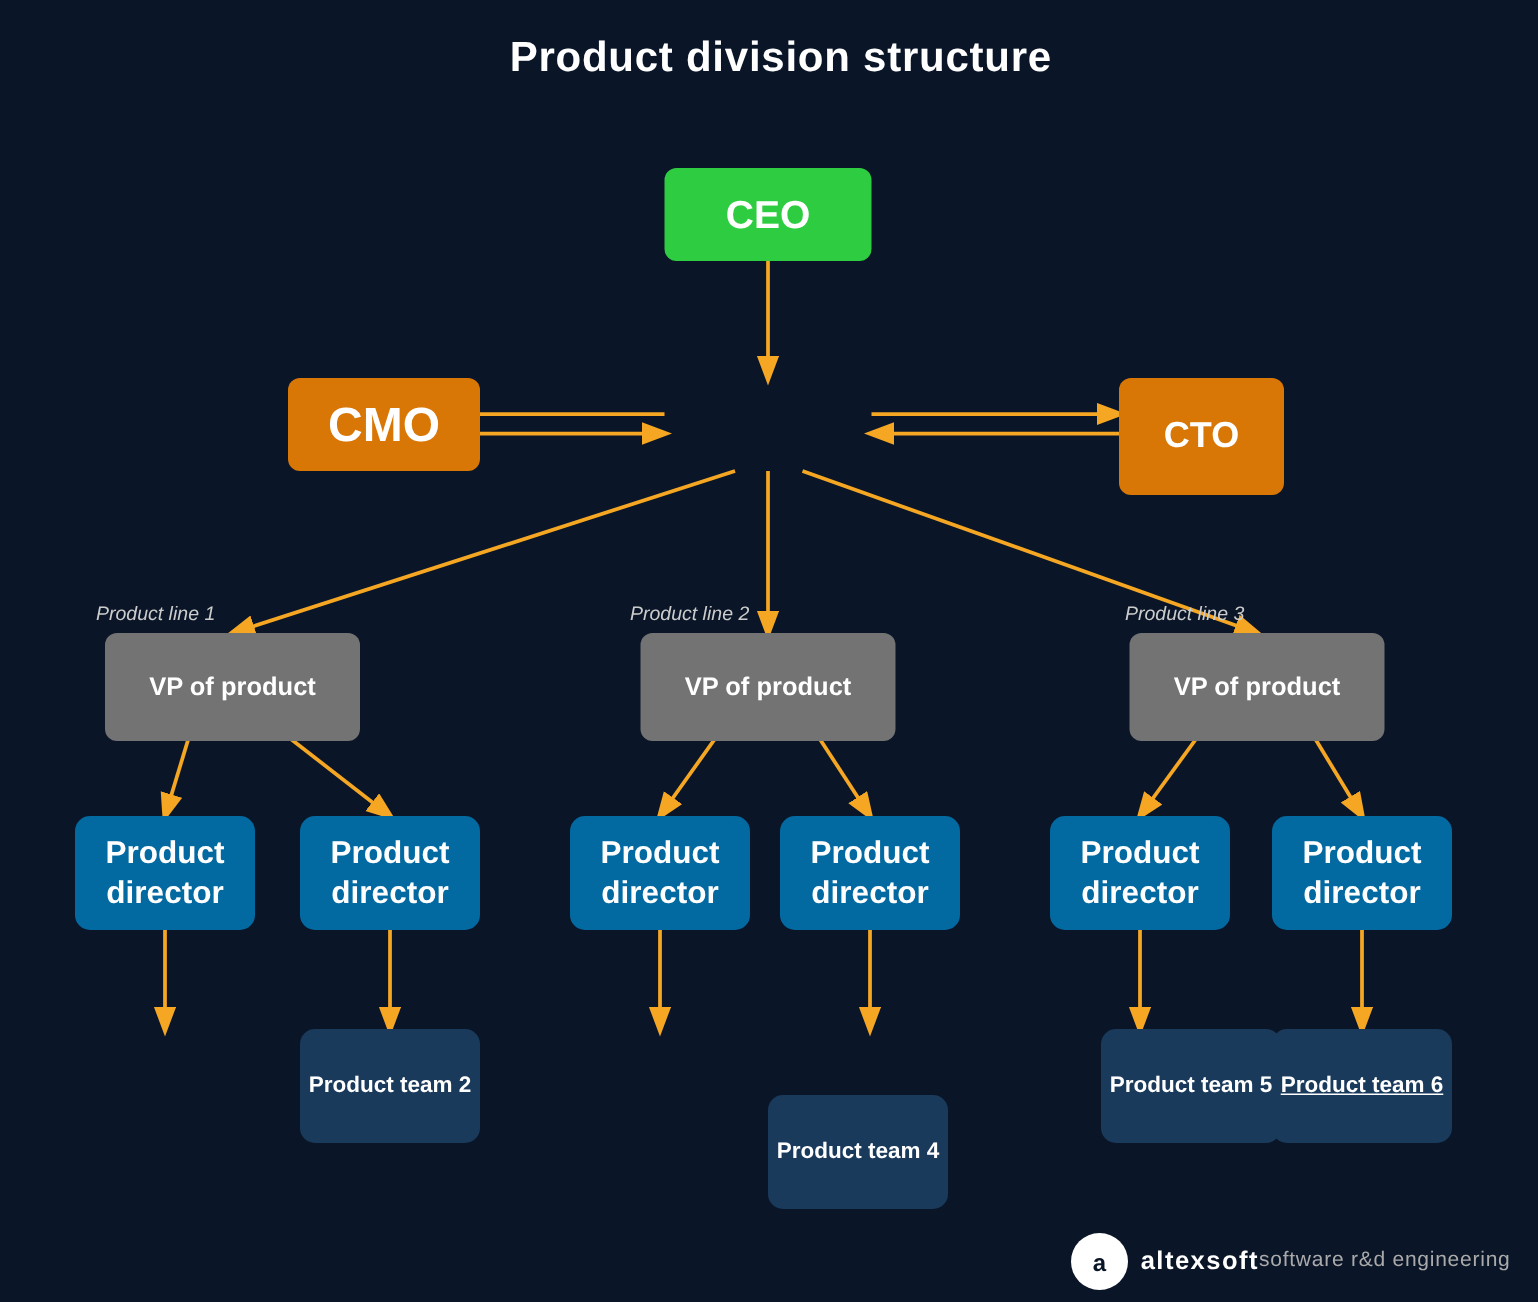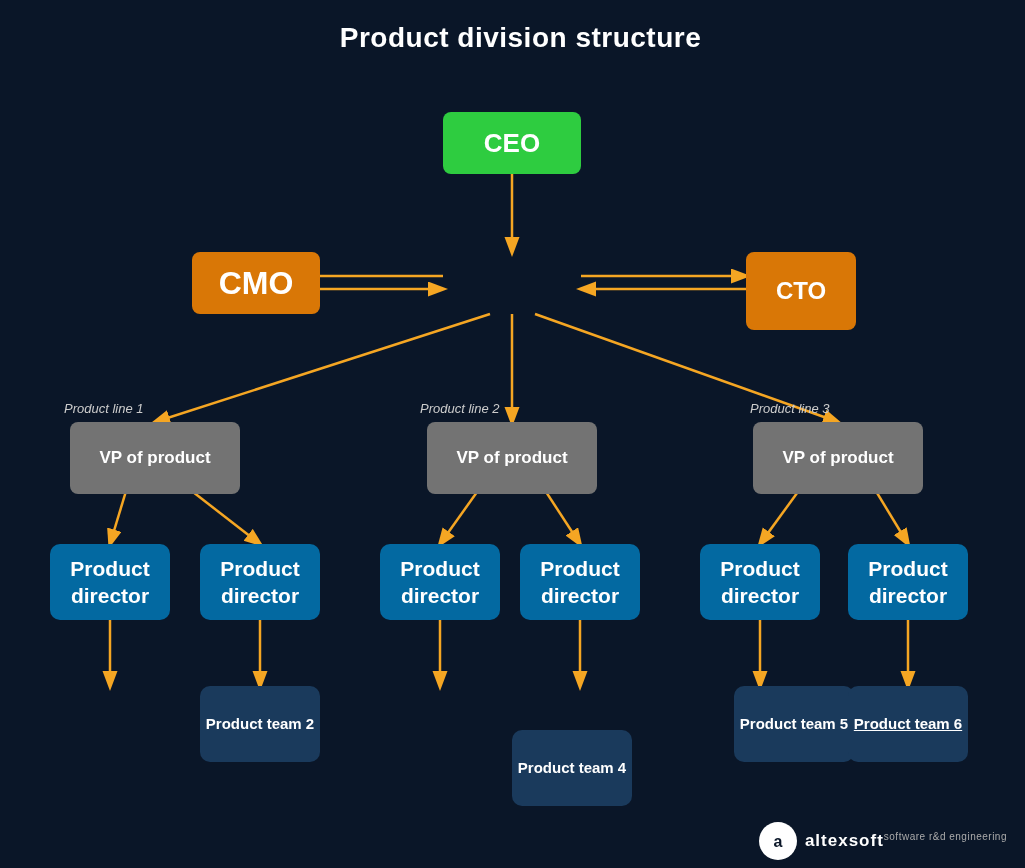--- a/index.html
+++ b/index.html
@@ -195,21 +195,21 @@
 
     .logo-text span:first-child {
       color: #fff;
       font-size: 17px;
       font-weight: bold;
       letter-spacing: 1px;
     }
 
     .logo-text span:last-child {
       color: #aaa;
-      font-size: 10px;
+      font-size: 14px;
       letter-spacing: 0.5px;
     }
   </style>
 </head>
 <body>
 
 <h1 class="main-title">Product division structure</h1>
 
 <div class="chart-container">
 

